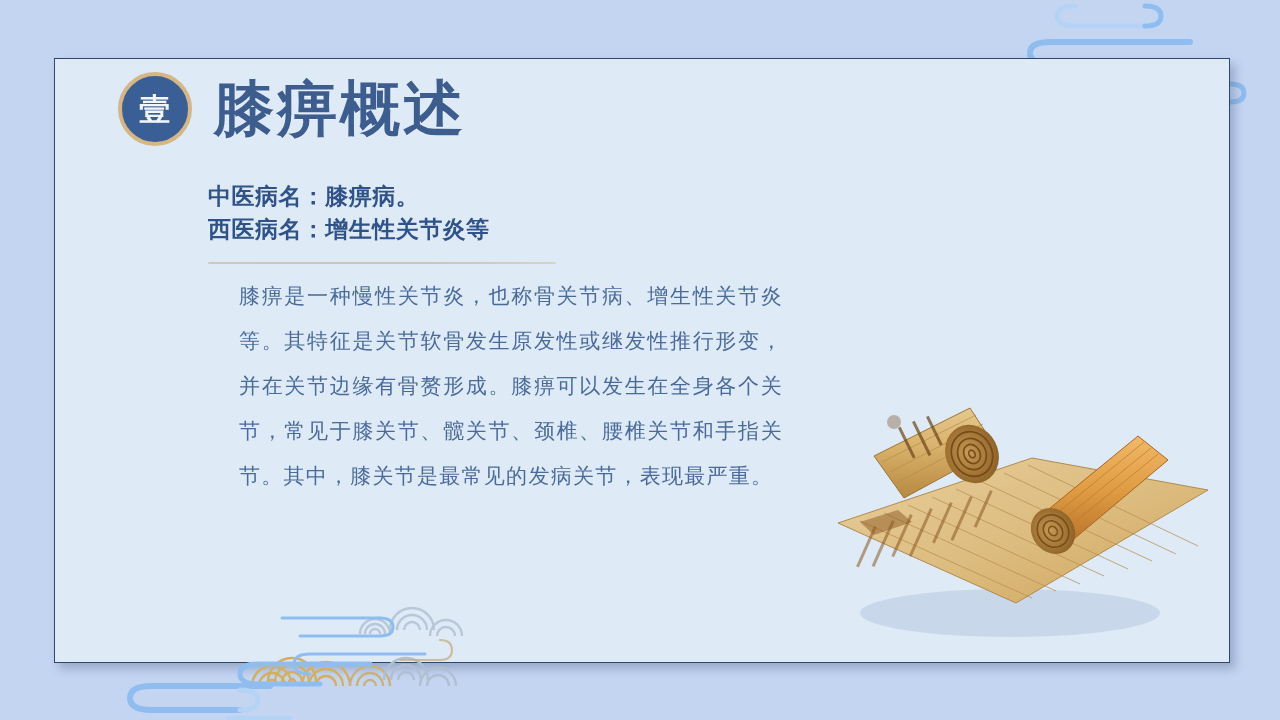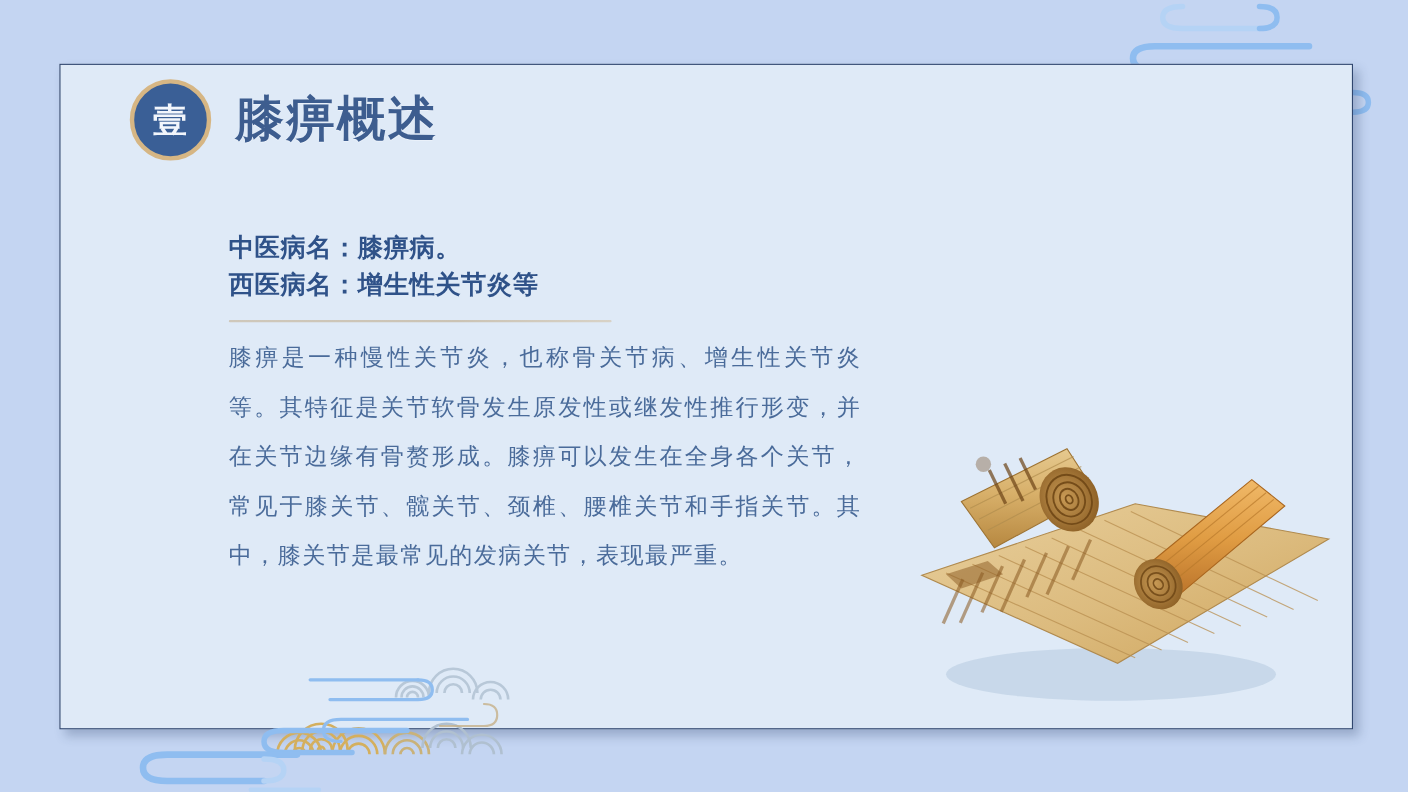--- a/index.html
+++ b/index.html
@@ -59,32 +59,32 @@
   }
   #badge-label {
     color:#f2f6fc;
     font-size:31px;
     font-weight:bold;
     line-height:1;
     letter-spacing:.02em;
   }
 
   #page-title {
-    font-size:44px;
+    font-size:60px;
     font-weight:bold;
     color:#3d5d8f;
     letter-spacing:.05em;
     line-height:1;
     text-shadow:0 1px 0 rgba(255,255,255,.35);
   }
 
   
   #body-block {
     position:absolute;
-    left:208px; top:210px;
+    left:208px; top:181px;
     width:575px;
   }
 
   .sub-line {
     font-size:23px;
     font-weight:bold;
     color:#2f5289;
     line-height:1.42;
     letter-spacing:.02em;
     white-space:nowrap;
@@ -98,20 +98,21 @@
     border-radius:1px;
   }
 
   #paragraph {
     font-size:21px;
     color:#4a6b9a;
     line-height:45px;
     letter-spacing:.06em;
     text-align:justify;
     text-justify:inter-character;
+    margin-left:31px;
   }
 
   
   #bamboo {
     position:absolute;
     left:820px; top:398px;
     width:400px; height:252px;
     pointer-events:none;
   }
   #bamboo svg { display:block; }

